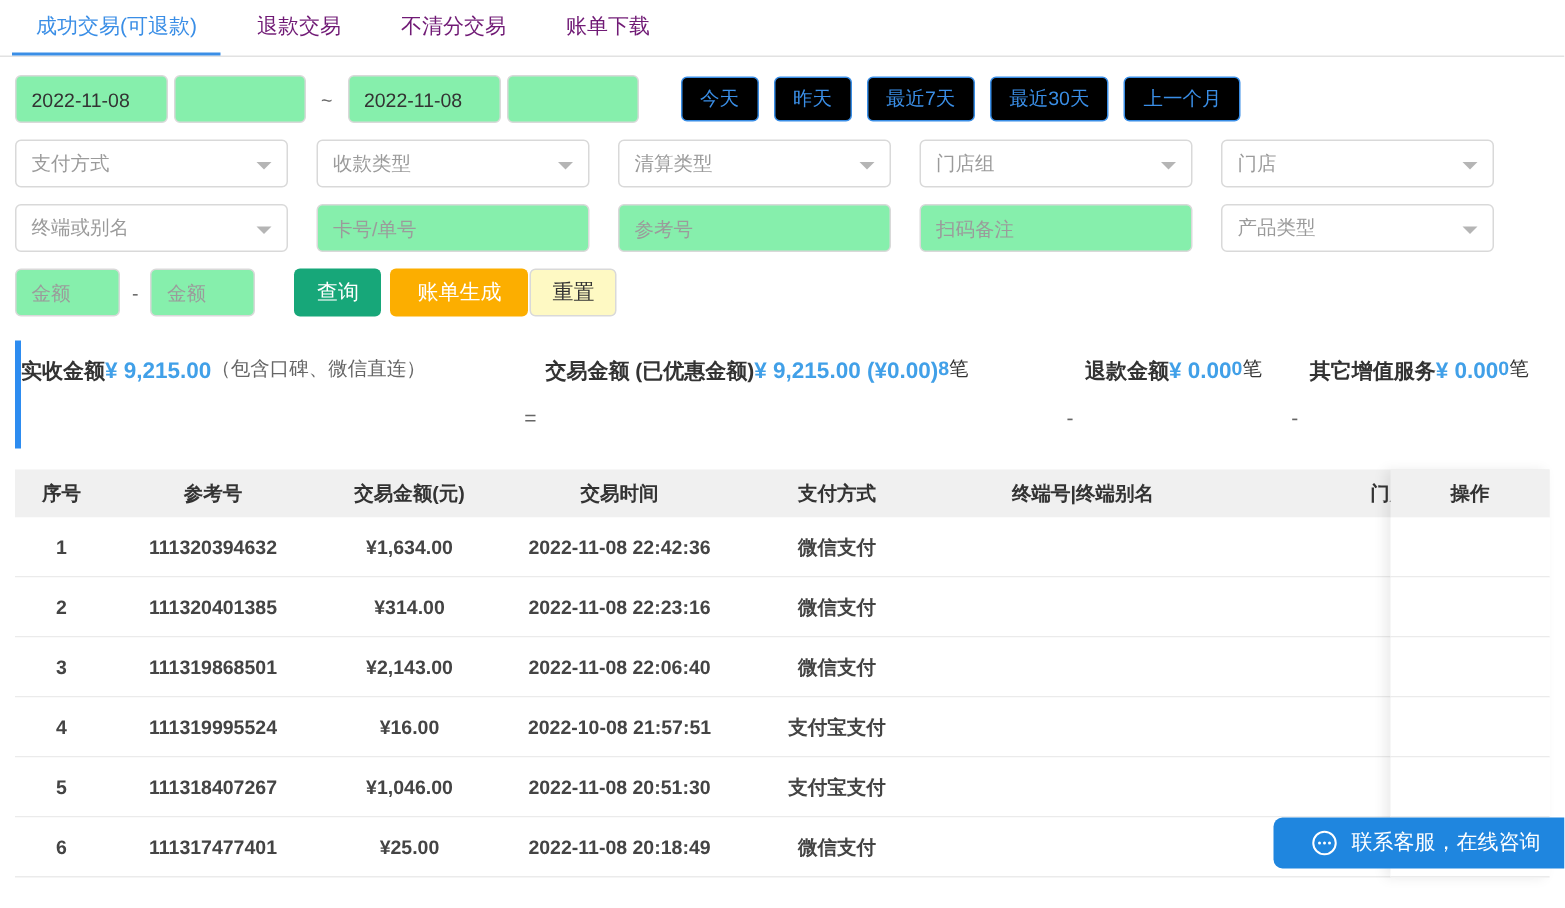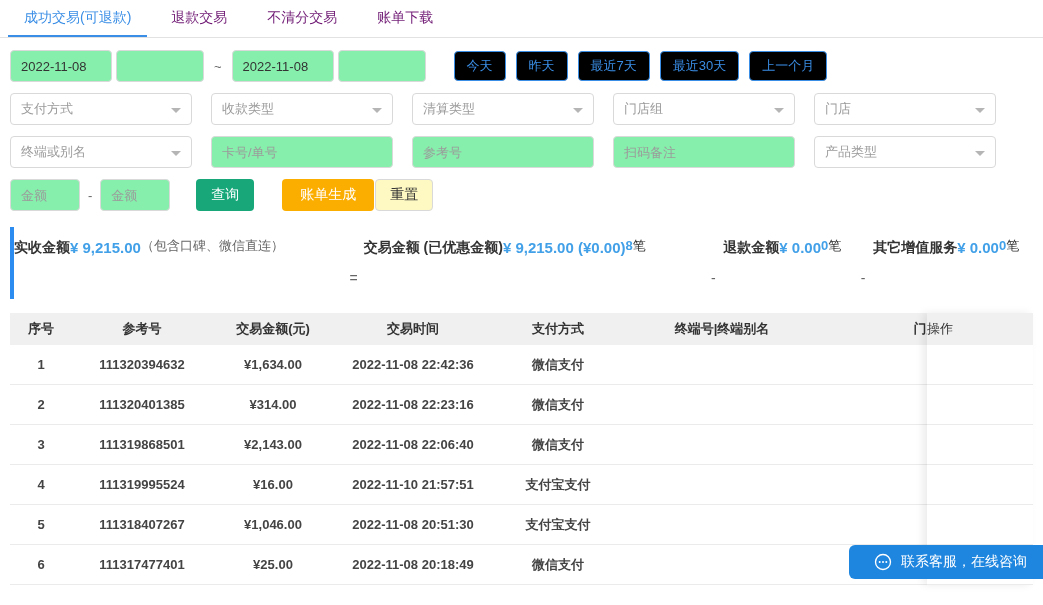--- a/index.html
+++ b/index.html
@@ -30,42 +30,42 @@
   .select { position:relative; height:32px; border:1px solid #d9d9d9; border-radius:4px;
     padding:0 26px 0 10px; display:flex; align-items:center; font-size:13px; color:#9b9b9b;
     background:#fff; cursor:pointer; }
   .caret { position:absolute; right:10px; top:14px; width:0; height:0;
     border-left:5px solid transparent; border-right:5px solid transparent; border-top:5px solid #b5b5b5; }
 
   .amount-inp { width:70px; }
   .dash { margin:0 8px; color:#666; font-size:13px; }
   .btn { height:32px; border:none; border-radius:4px; font-size:14px; color:#fff; cursor:pointer; }
   .btn-search { width:58px; background:#17a779; margin-left:26px; }
-  .btn-bill   { width:92px; background:#fcae00; margin-left:28px; }
+  .btn-bill   { width:92px; background:#fcae00; margin-left:6px; }
   .btn-reset  { width:58px; background:#fef9c3; border:1px solid #d9d9d9; color:#333; margin-left:1px; }
 
   
   .summary { display:flex; border-left:4px solid #2d8cf0; margin:16px 0 14px; padding:5px 0; }
   .sum-col { display:flex; text-align:right; }
   .sum-col.c1 { width:330px; } .sum-col.c2 { width:340px; } .sum-col.c3 { width:130px; } .sum-col.c4 { width:160px; }
   .sum-title { font-size:14px; font-weight:bold; height:30px; line-height:30px; color:#333; }
   .sum-value { font-size:15px; font-weight:bold; color:#41a0e8; height:32px; line-height:32px; }
   .sum-note  { font-size:13px; color:#666; height:28px; line-height:28px; }
   .sum-op { width:20px; text-align:center; font-size:14px; color:#666; padding-top:30px; line-height:32px; }
   .blue { color:#41a0e8; font-weight:bold; }
   .unit { color:#333; font-weight:normal; }
 
   
   .table-wrap { position:relative; }
   .thead, .trow { display:grid; grid-template-columns:62px 140px 122px 158px 132px 196px 1fr; }
   .thead { background:#f0f0f0; height:32px; line-height:32px; font-size:13px; color:#333; }
   .trow { height:40px; line-height:40px; font-size:13px; color:#444; border-bottom:1px solid #ebebeb; background:#fff; }
   .c { text-align:center; overflow:hidden; white-space:nowrap;font-weight:bold; }
   .ops-col { position:absolute; top:0; right:0; width:106px; box-shadow:-4px 0 8px rgba(0,0,0,0.08); }
-  .ops-head { height:32px; line-height:32px; background:#f0f0f0; font-size:13px; color:#333; }
+  .ops-head { height:32px; line-height:32px; background:#f0f0f0; text-align:center; font-size:13px; color:#333;font-weight:bold; }
   .ops-cell { height:40px; background:#fff; border-bottom:1px solid #ebebeb; }
 
   
   .service { position:absolute; right:0; top:545px; height:34px; background:#1f86df; color:#fff;
     display:flex; align-items:center; padding:0 16px 0 24px; border-radius:6px 0 0 6px;
     font-size:14px; cursor:pointer; }
   .service svg { margin-right:8px; display:block; }
 </style>
 </head>
 <body>
@@ -210,21 +210,21 @@
       <div class="c">¥2,143.00</div>
       <div class="c">2022-11-08 22:06:40</div>
       <div class="c">微信支付</div>
       <div class="c"></div>
       <div class="c"></div>
     </div>
     <div class="trow">
       <div class="c">4</div>
       <div class="c">111319995524</div>
       <div class="c">¥16.00</div>
-      <div class="c">2022-11-10 21:57:51</div>
+      <div class="c">2022-10-08 21:57:51</div>
       <div class="c">支付宝支付</div>
       <div class="c"></div>
       <div class="c"></div>
     </div>
     <div class="trow">
       <div class="c">5</div>
       <div class="c">111318407267</div>
       <div class="c">¥1,046.00</div>
       <div class="c">2022-11-08 20:51:30</div>
       <div class="c">支付宝支付</div>

